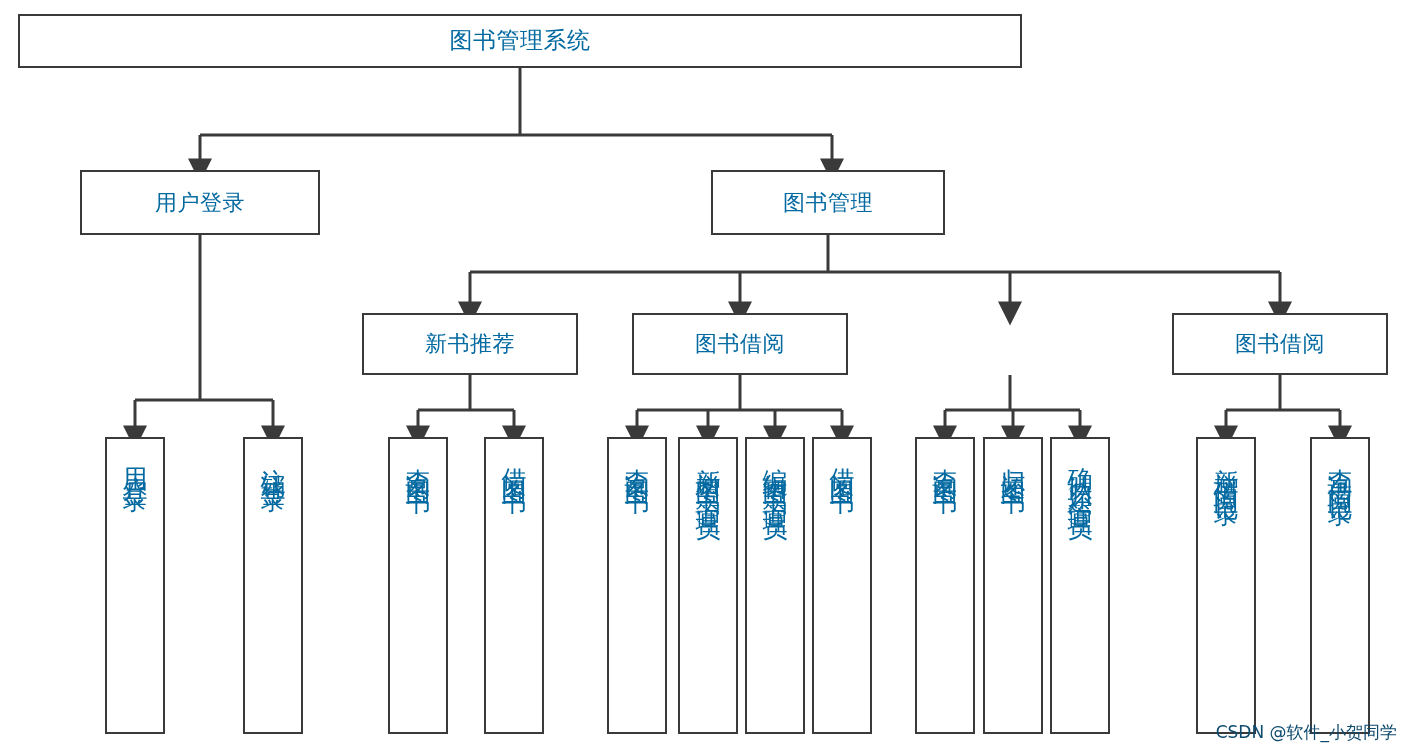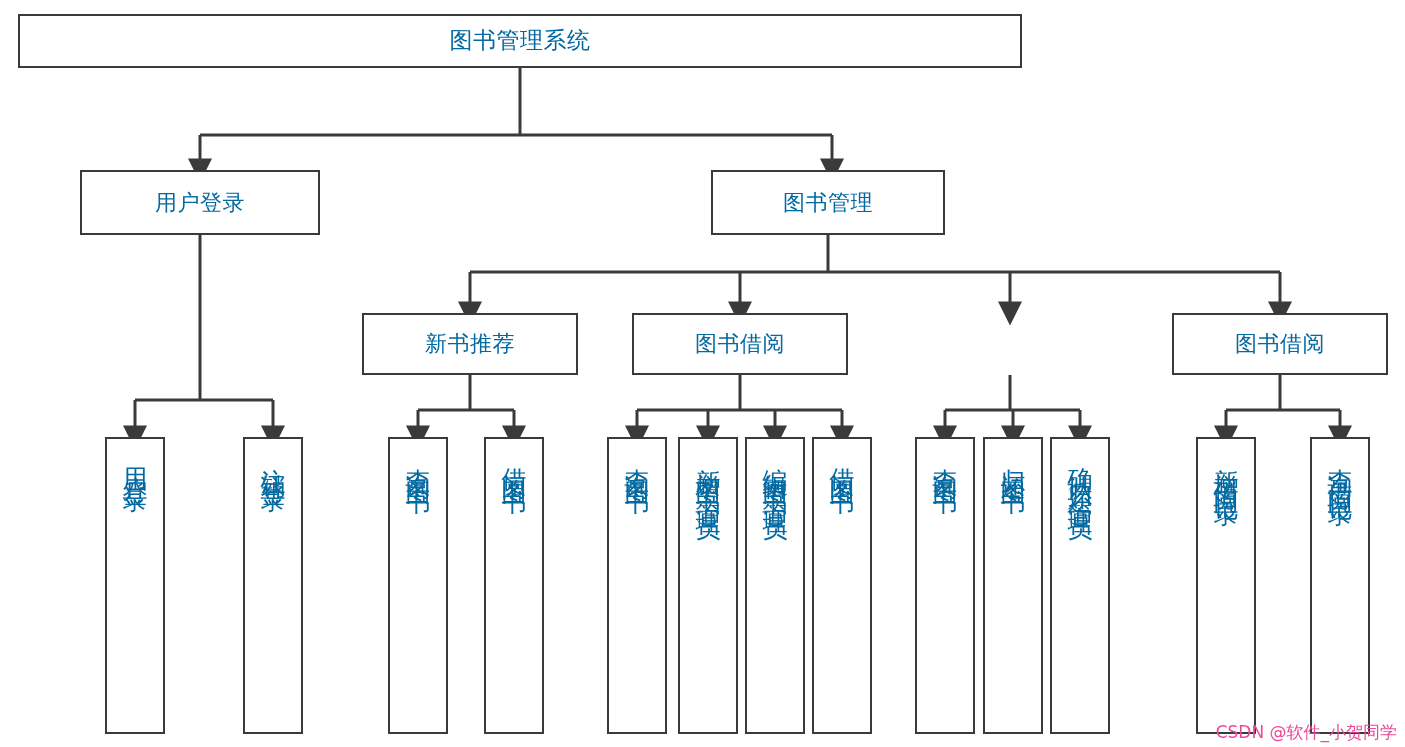--- a/index.html
+++ b/index.html
@@ -48,21 +48,21 @@
     white-space:normal;
     max-height:280px;
   }
   .v-node.tall .lbl{max-height:288px;}
 
   #watermark{
     position:absolute;
     right:8px;
     bottom:3px;
     font-size:17px;
-    color:#ec4899;
+    color:#0c4a6e;
     z-index:5;
     white-space:nowrap;
     font-family:"DejaVu Sans","Liberation Sans",sans-serif;
   }
 </style>
 </head>
 <body>
 
 <div id="stage">
 

